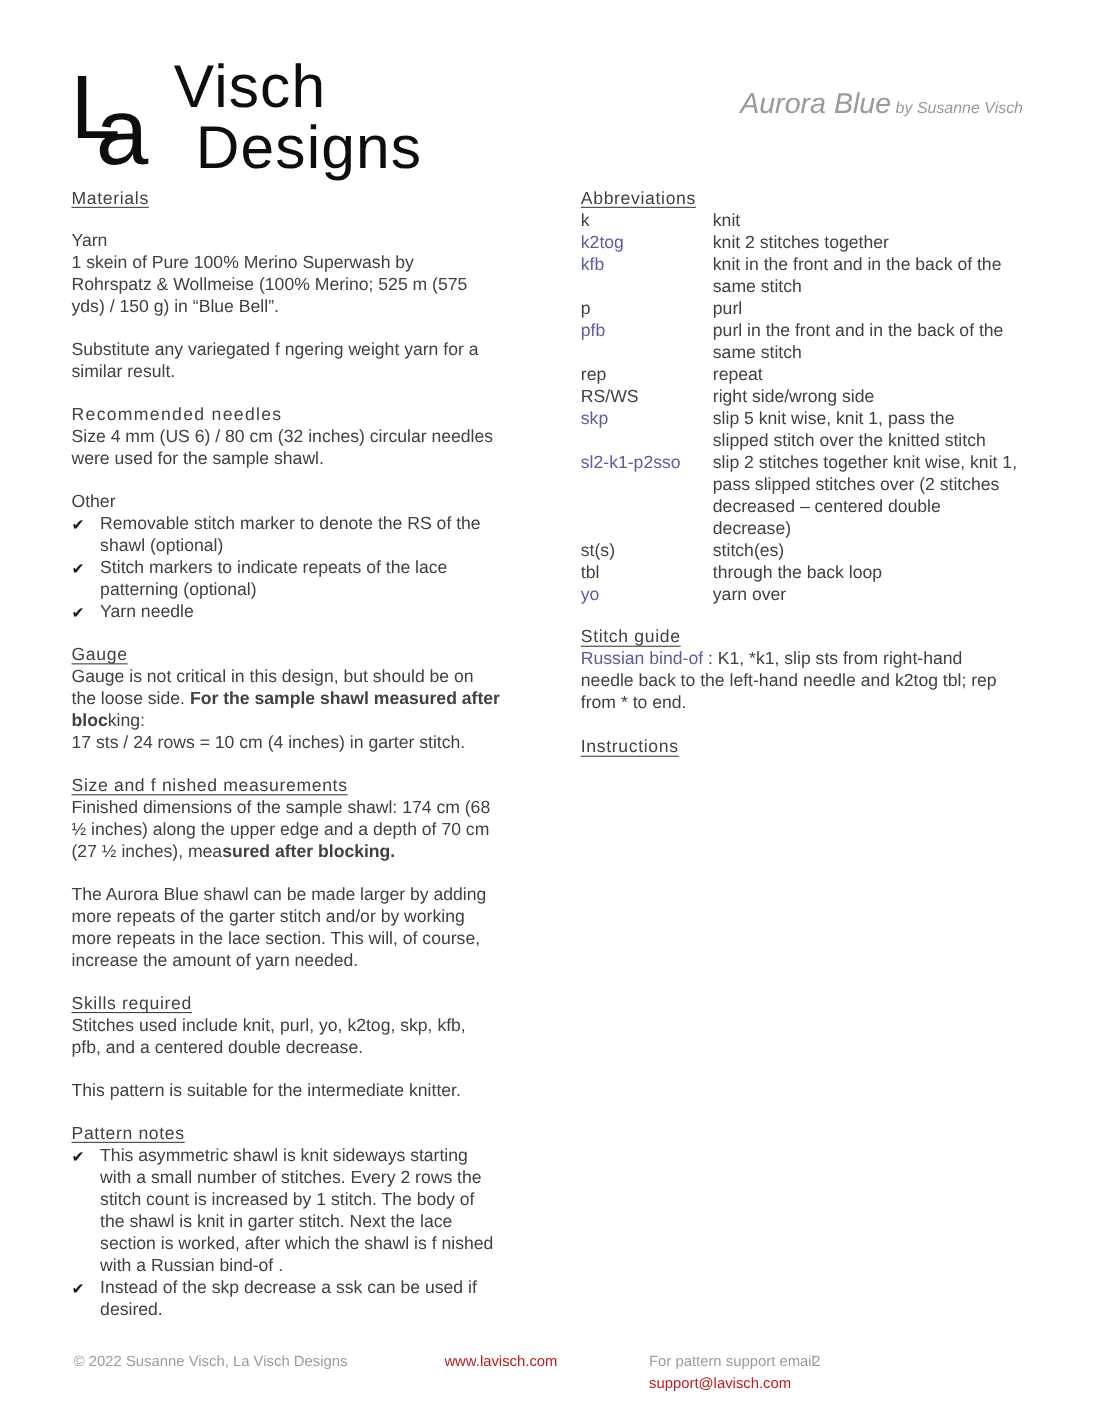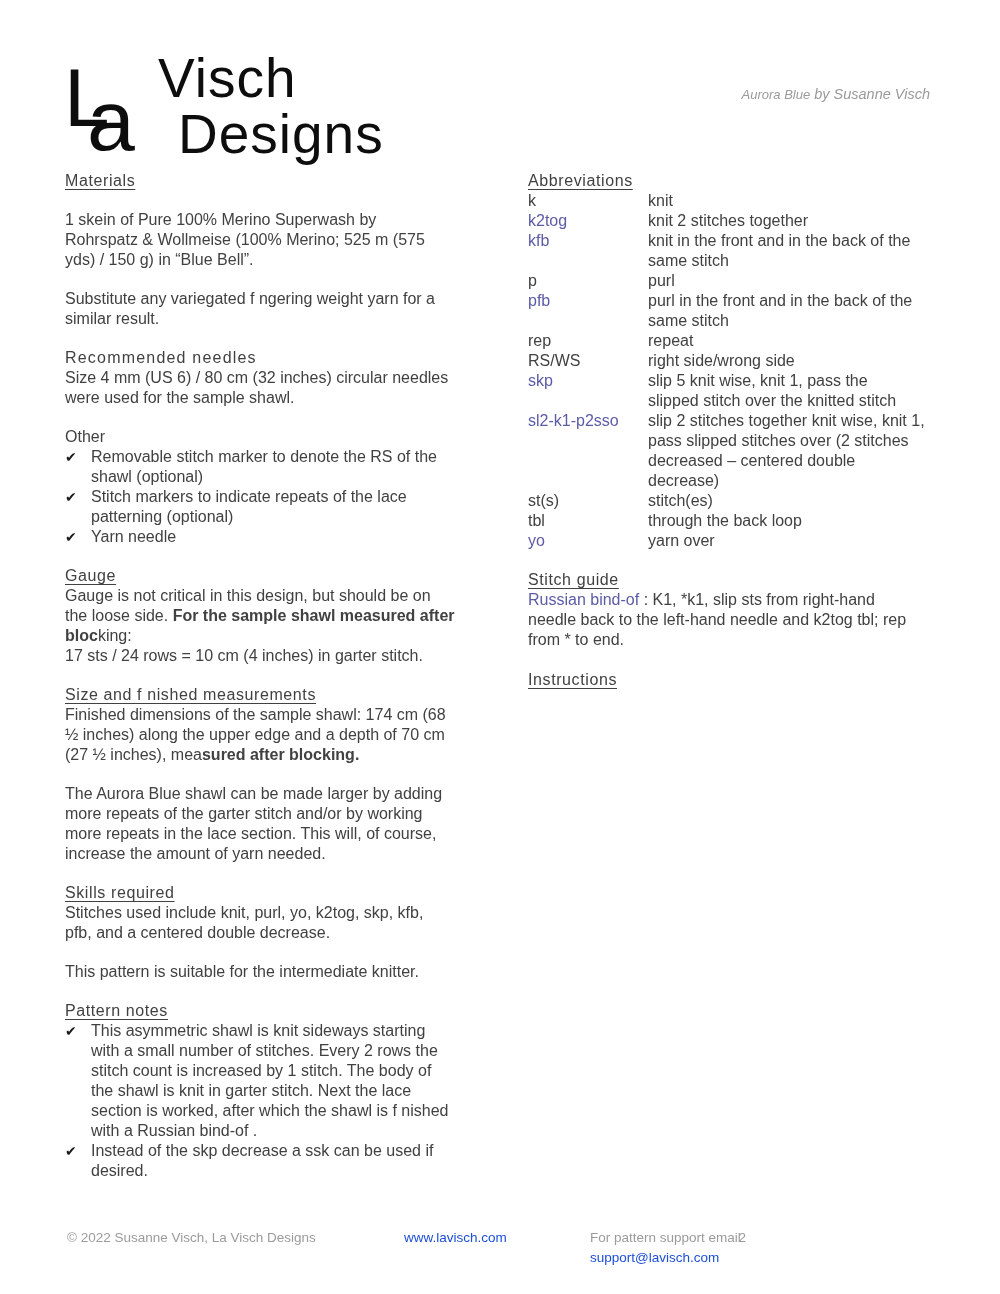--- a/index.html
+++ b/index.html
@@ -16,21 +16,21 @@
   
   .logo { position: absolute; left: 60px; top: 45px; width: 300px; height: 125px; color: #0d0d0d; }
   .logo span { position: absolute; line-height: 1; font-weight: 300; }
   .logo .l       { left: 4px;  top: 12px; font-size: 82px; }
   .logo .a       { left: 27px; top: 32px; font-size: 86px; }
   .logo .visch   { left: 98px; top: 6px; font-size: 55px; letter-spacing: 1px; }
   .logo .designs { left: 118px; top: 62px; font-size: 55px; letter-spacing: 1px; }
 
   
   .doc-title { position: absolute; top: 84px; right: 70px; color: #9a9a9a; font-style: italic; white-space: nowrap; }
-  .doc-title .main { font-size: 13px; }
+  .doc-title .main { font-size: 26px; }
   .doc-title .by { font-size: 14.5px; }
 
   
   .col-left  { position: absolute; left: 65px;  top: 171px; width: 456px; }
   .col-right { position: absolute; left: 528px; top: 171px; width: 434px; }
 
   .heading {
     font-size: 16px; font-weight: 400;
     text-decoration: underline;
     text-underline-offset: 3px;
@@ -60,40 +60,41 @@
     text-decoration-thickness: 1px;
     cursor: pointer;
   }
 
   
   .footer { position: absolute; left: 0; top: 1228px; width: 812px; height: 20px; font-size: 13.5px; color: #9b9b9b; }
   .footer .copyright { position: absolute; left: 67px; }
   .footer .website   { position: absolute; left: 404px; }
   .footer .support   { position: absolute; left: 590px; }
   .footer .pagenum   { position: absolute; right: 66px; }
-  .footer .link { color: #1d4ed8; }
+  .footer .link { color: #b91c1c; }
 </style>
 </head>
 <body>
 
 <div class="logo">
   <span class="l">L</span>
   <span class="a">a</span>
   <span class="visch">Visch</span>
   <span class="designs">Designs</span>
 </div>
 
 <div class="doc-title">
   <span class="main">Aurora Blue</span><span class="by"> by Susanne Visch</span>
 </div>
 
 <div class="col-left">
 
   <h2 class="heading blk">Materials</h2>
 
+  <div class="sublabel">Yarn</div>
   <p class="blk">1 skein of Pure 100% Merino Superwash by
 Rohrspatz &amp; Wollmeise (100% Merino; 525 m (575
 yds) / 150 g) in “Blue Bell”.</p>
 
   <p class="blk">Substitute any variegated f ngering weight yarn for a
 similar result.</p>
 
   <div class="sublabel spaced">Recommended needles</div>
   <p class="blk">Size 4 mm (US 6) / 80 cm (32 inches) circular needles
 were used for the sample shawl.</p>

